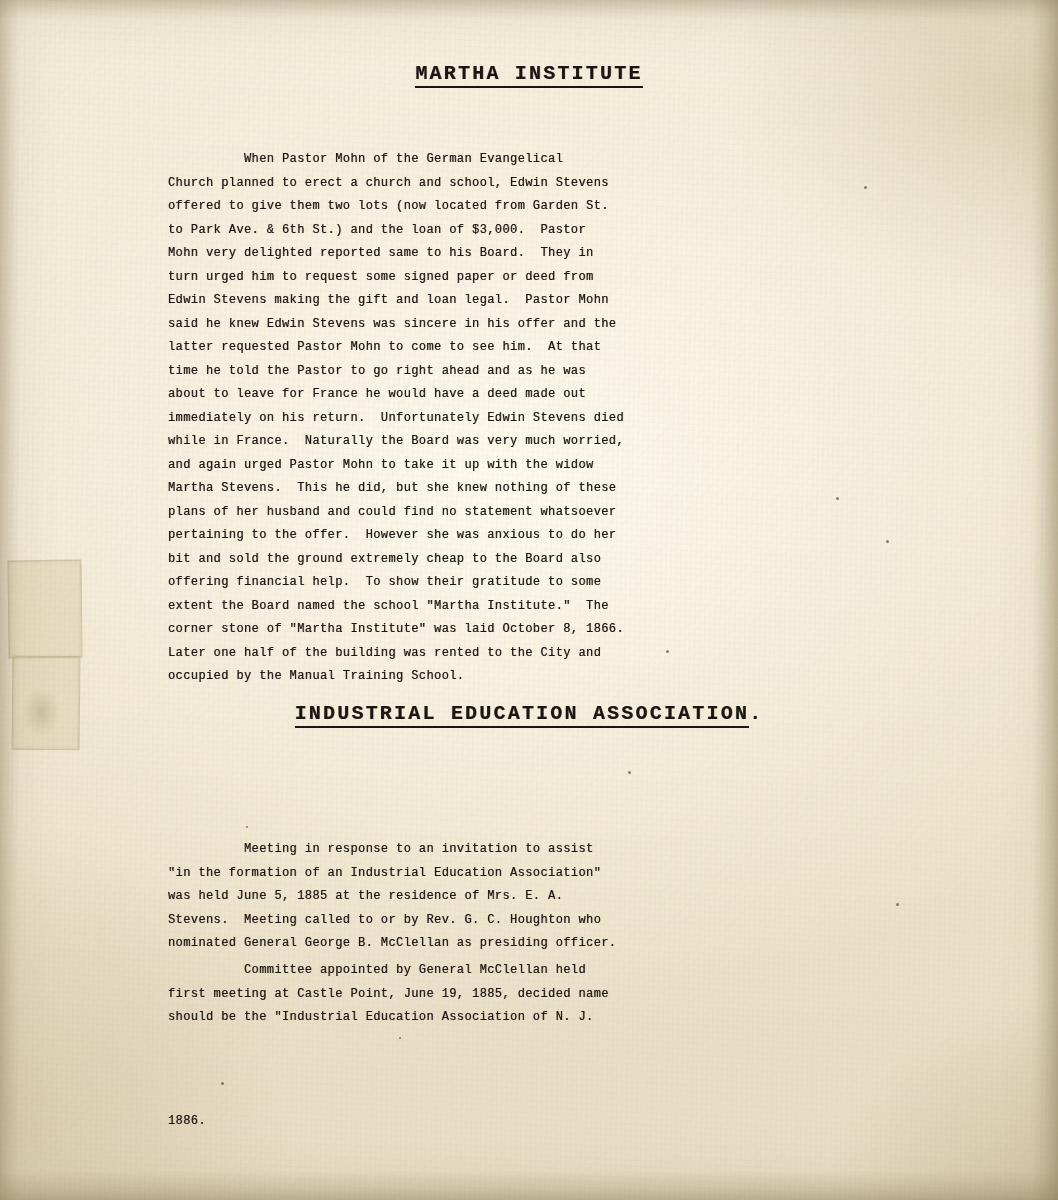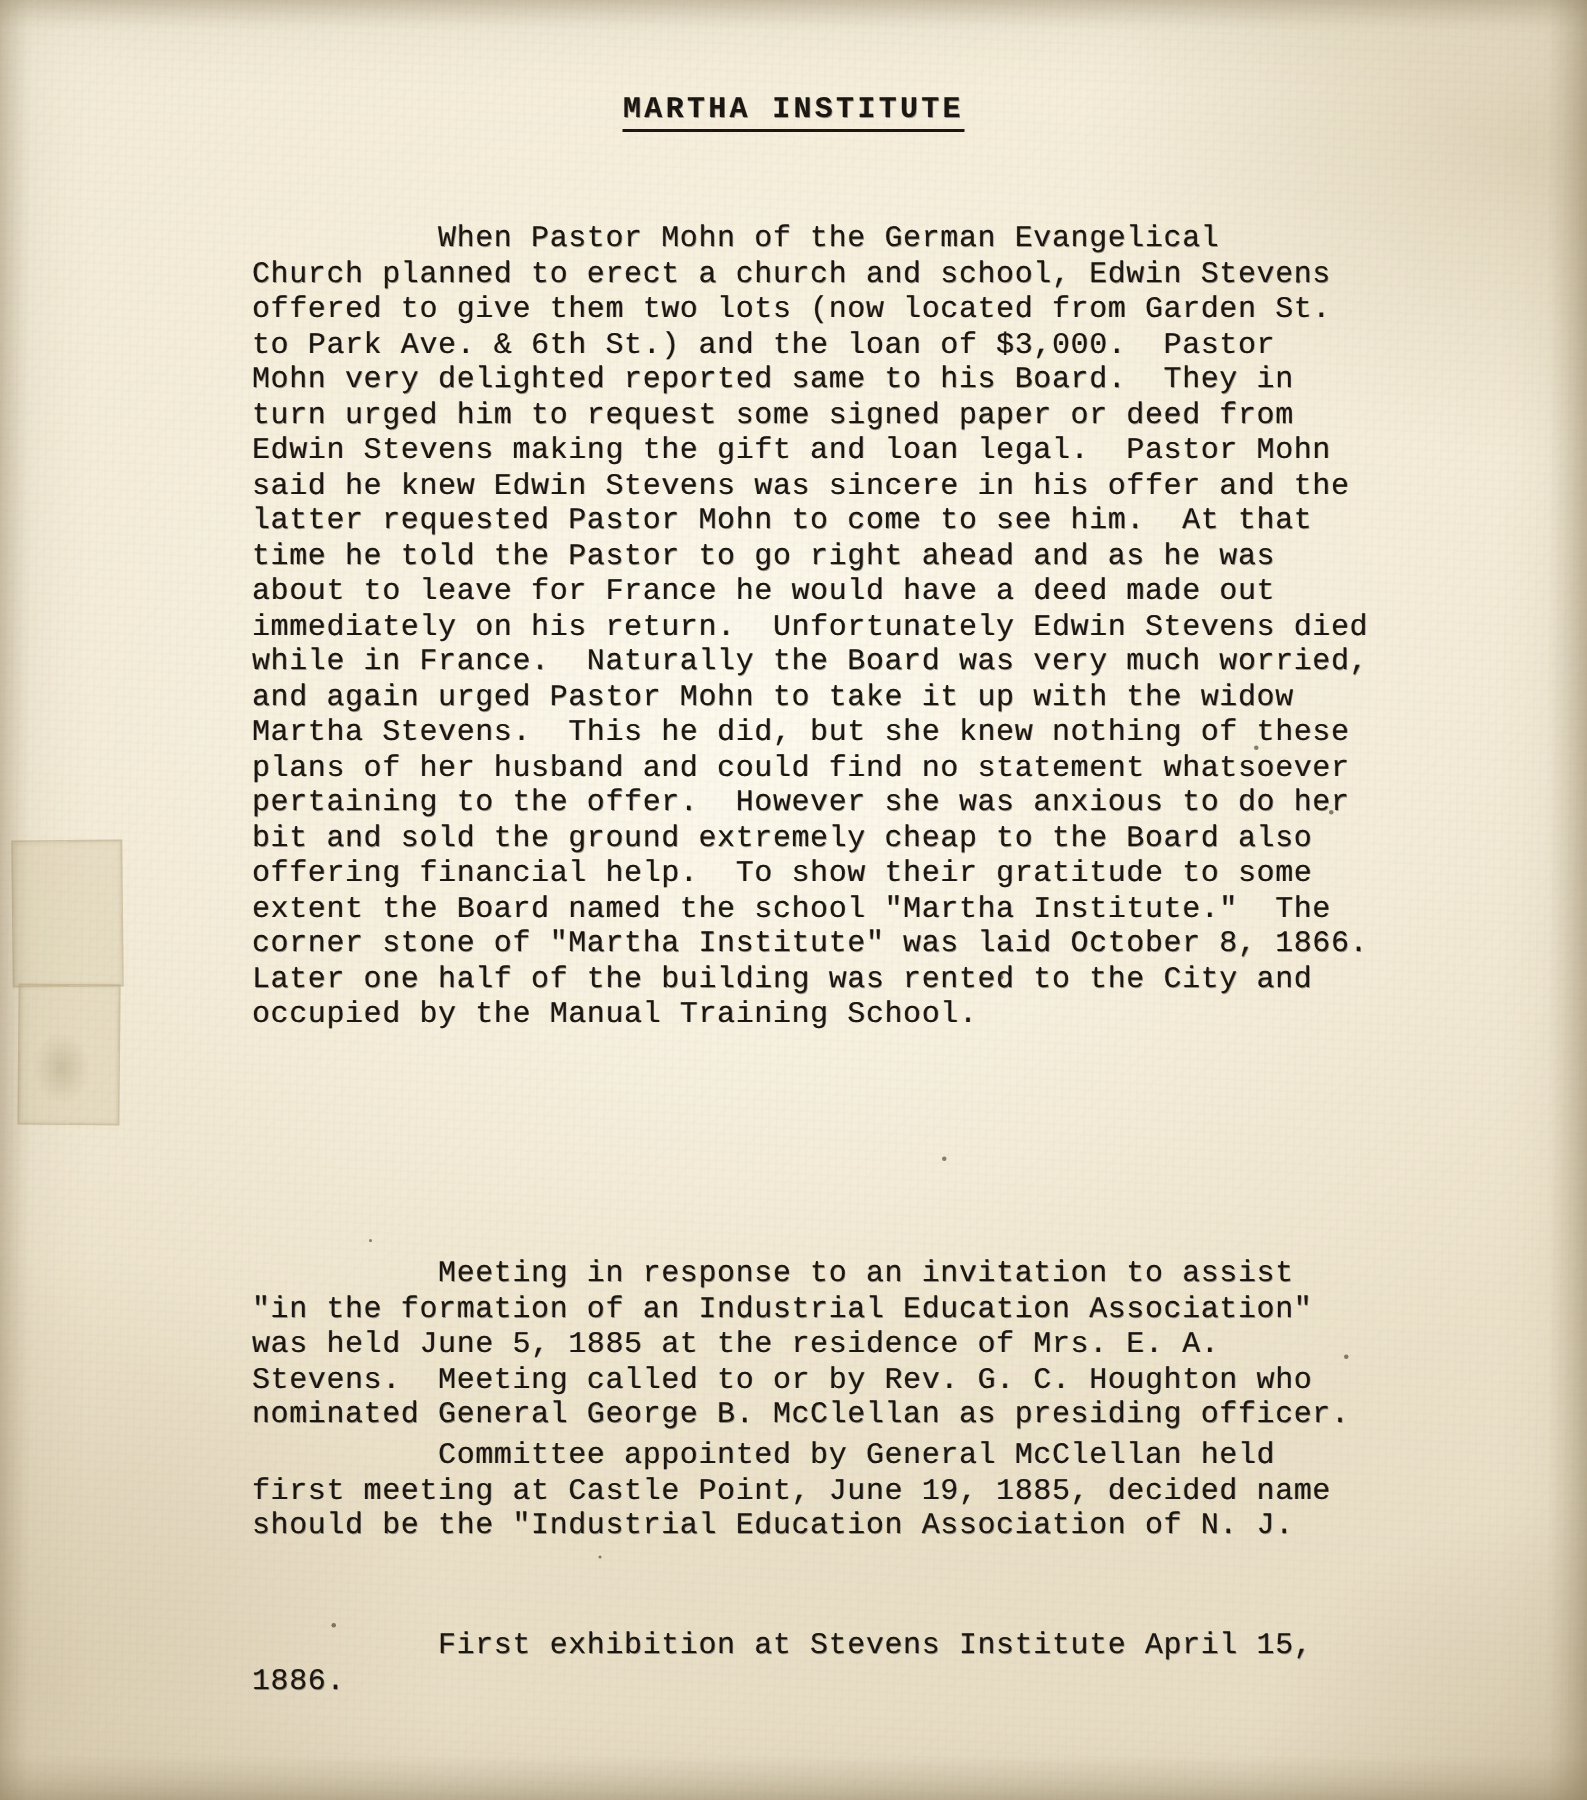--- a/index.html
+++ b/index.html
@@ -111,21 +111,21 @@
   }
   #title-industrial {
     left: 0; right: 0; top: 702px; text-align: center; white-space: normal;
   }
   .title-period {
     font-size: 20px;
     font-weight: bold;
     letter-spacing: 2.2px;
   }
   .body-para {
-    font-size: 20px;
+    font-size: 12px;
     line-height: 23.5px;
   }
   #para-martha { left: 168px; top: 148px; }
   #para-sub    { left: 168px; top: 792px; }
   #para-meet   { left: 168px; top: 838px; }
   #para-comm   { left: 168px; top: 959px; }
   #para-met    { left: 168px; top: 1046px; }
   #para-first  { left: 168px; top: 1086px; }
   #para-year   { left: 168px; top: 1110px; }
 
@@ -178,34 +178,36 @@
 Martha Stevens.  This he did, but she knew nothing of these
 plans of her husband and could find no statement whatsoever
 pertaining to the offer.  However she was anxious to do her
 bit and sold the ground extremely cheap to the Board also
 offering financial help.  To show their gratitude to some
 extent the Board named the school "Martha Institute."  The
 corner stone of "Martha Institute" was laid October 8, 1866.
 Later one half of the building was rented to the City and
 occupied by the Manual Training School.</div>
 
+    <div class="tw" id="title-industrial">
+      <h2 class="title">INDUSTRIAL EDUCATION ASSOCIATION</h2><span class="title-period">.</span>
+    </div>
 
 
     <div class="tw body-para" id="para-meet">          Meeting in response to an invitation to assist
 "in the formation of an Industrial Education Association"
 was held June 5, 1885 at the residence of Mrs. E. A.
 Stevens.  Meeting called to or by Rev. G. C. Houghton who
 nominated General George B. McClellan as presiding officer.</div>
 
     <div class="tw body-para" id="para-comm">          Committee appointed by General McClellan held
 first meeting at Castle Point, June 19, 1885, decided name
 should be the "Industrial Education Association of N. J.</div>
 
 
-    <div class="tw body-para" id="para-first">          First exhibition at Stevens Institute April 15,</div>
 
     <div class="tw body-para" id="para-year">1886.</div>
 
   </div>
 
   <div class="tape" id="tape-upper"></div>
   <div class="tape" id="tape-lower"></div>
   <div id="tape-smudge"></div>
 
   <div class="speck" style="left:864px; top:186px; width:3px; height:3px;"></div>

